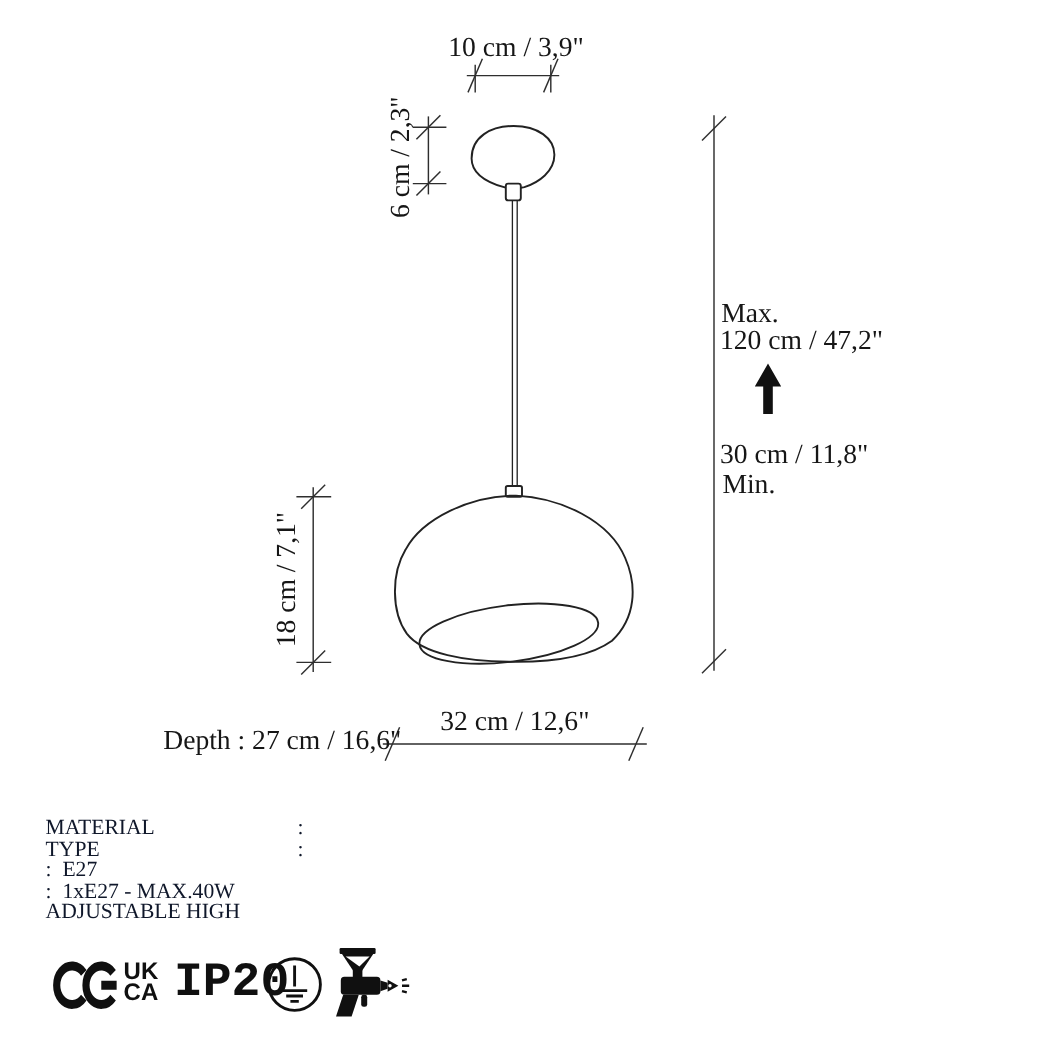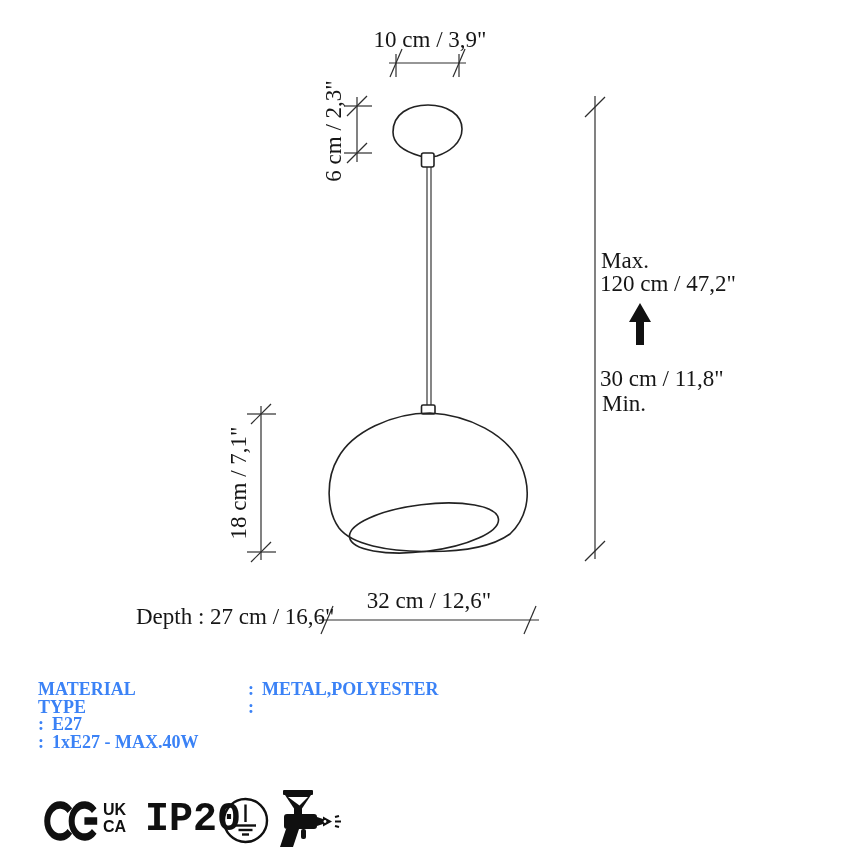--- a/index.html
+++ b/index.html
@@ -6,28 +6,28 @@
   #stage{
     position:relative;width:868px;height:868px;background:#ffffff;overflow:hidden;
     font-family:"Liberation Serif","DejaVu Serif",serif;color:#141414;
   }
   .abs{position:absolute;white-space:nowrap;}
   .dim-label{font-size:23px;line-height:1;color:#161616;}
   .centered-x{transform:translateX(-50%);}
   .rot{transform:translate(-50%,-50%) rotate(-90deg);transform-origin:center;}
   #drawing-svg{position:absolute;left:0;top:0;}
   
-  #specs{position:absolute;left:38px;top:681px;font-weight:bold;font-size:18px;line-height:17.5px;color:#3b82f6;}
+  #specs{position:absolute;left:38px;top:681px;font-weight:normal;font-size:18px;line-height:17.5px;color:#0f172a;}
   .spec-row{display:flex;}
   .spec-label{display:inline-block;width:210px;}
   .spec-colon{display:inline-block;width:14px;}
   
   .cert{position:absolute;}
   #ukca{left:103px;top:802px;font-family:"Liberation Sans","DejaVu Sans",sans-serif;
-        font-weight:bold;font-size:16px;line-height:16.5px;color:#101010;letter-spacing:0px;}
+        font-weight:bold;font-size:20px;line-height:16.5px;color:#101010;letter-spacing:0px;}
   #ip20{left:145px;top:799px;font-family:Liberation Mono, monospace;
         font-weight:bold;font-size:40px;line-height:42px;color:#101010;}
 </style>
 </head>
 <body>
 
 <div id="stage">
 
   <svg id="drawing-svg" width="868" height="868" viewBox="0 0 868 868">
     <g stroke="#222" stroke-width="1.6" fill="none">
@@ -101,33 +101,37 @@
   <div class="abs dim-label rot" style="left:238px;top:483px;">18 cm / 7,1"</div>
 
   <div class="abs dim-label centered-x" style="left:429px;top:589px;">32 cm / 12,6"</div>
 
   <div class="abs dim-label" style="left:136px;top:605px;font-size:23px;">Depth : 27 cm / 16,6"</div>
 
   <div id="specs">
     <div class="spec-row">
       <span class="spec-label">MATERIAL</span>
       <span class="spec-colon">:</span>
-      <span class="spec-value">METAL,POLYESTER</span>
     </div>
     <div class="spec-row">
       <span class="spec-label">TYPE</span>
       <span class="spec-colon">:</span>
     </div>
     <div class="spec-row">
       <span class="spec-colon">:</span>
       <span class="spec-value">E27</span>
     </div>
     <div class="spec-row">
       <span class="spec-colon">:</span>
       <span class="spec-value">1xE27 - MAX.40W</span>
+    </div>
+    <div class="spec-row">
+      <span class="spec-label">ADJUSTABLE HIGH</span>
+      <span class="spec-colon"></span>
+      <span class="spec-value"></span>
     </div>
   </div>
 
   <svg class="cert" style="left:44px;top:799px;" width="56" height="44" viewBox="0 0 70 44" preserveAspectRatio="none">
     <g stroke="#101010" stroke-width="7.5" fill="none">
       <path d="M 32.3 11.7 A 16 16 0 1 0 32.3 32.3"></path>
       <path d="M 62.8 11.7 A 16 16 0 1 0 62.8 32.3"></path>
       <path d="M 50.5 22 L 66.5 22"></path>
     </g>
   </svg>

